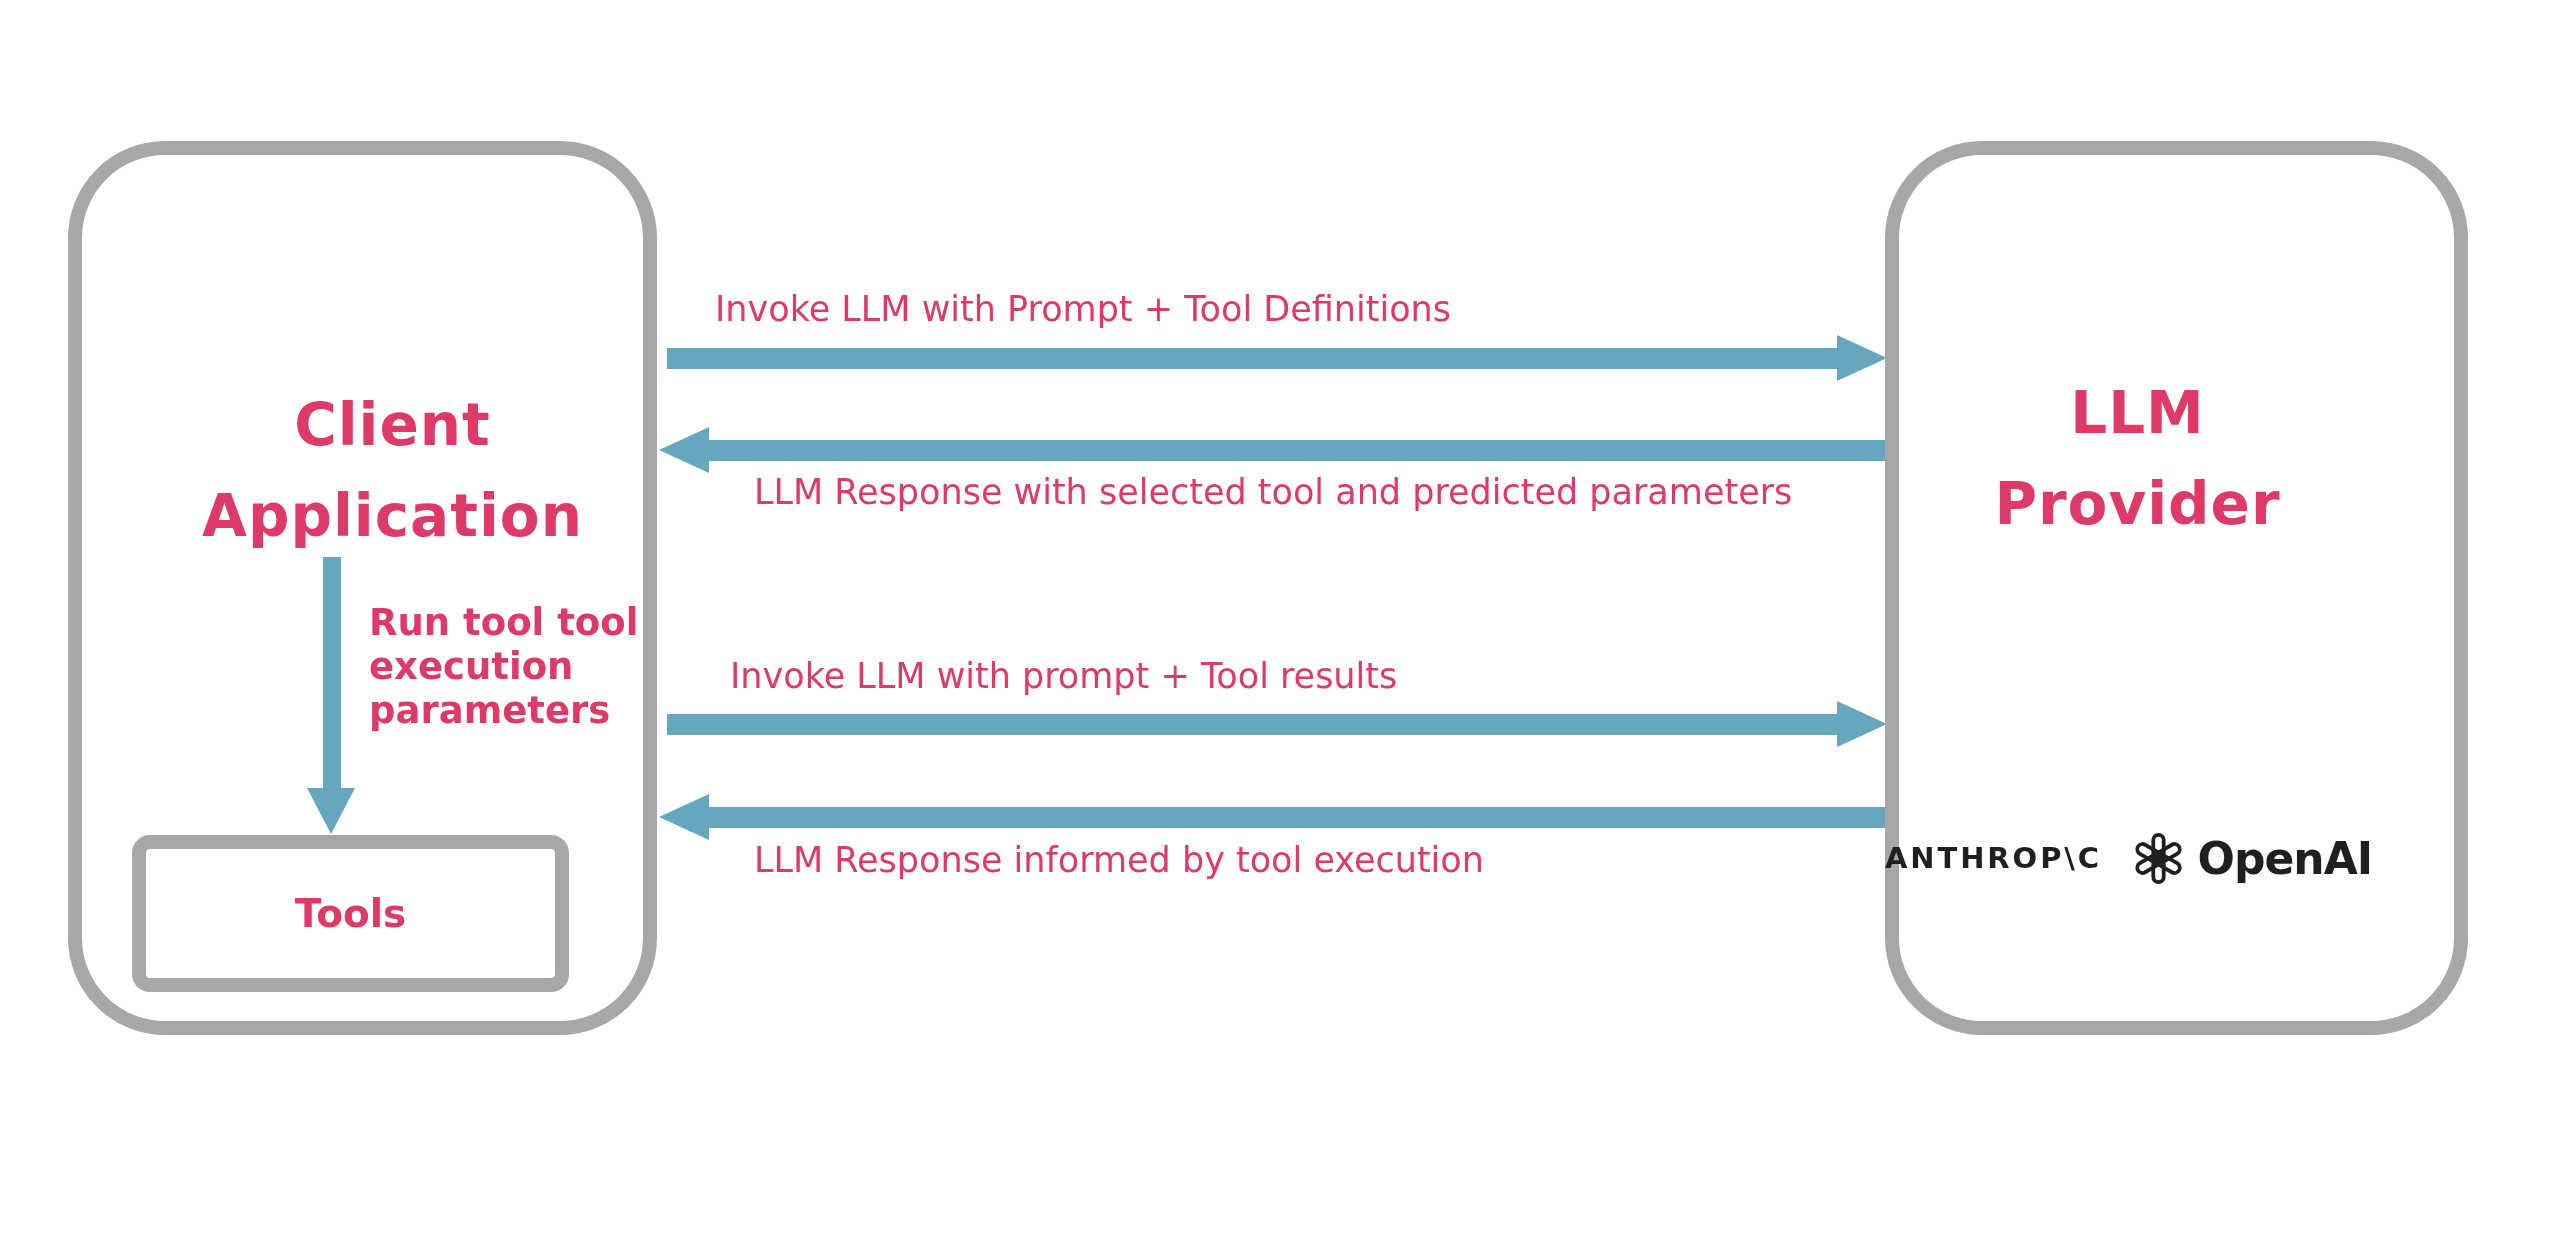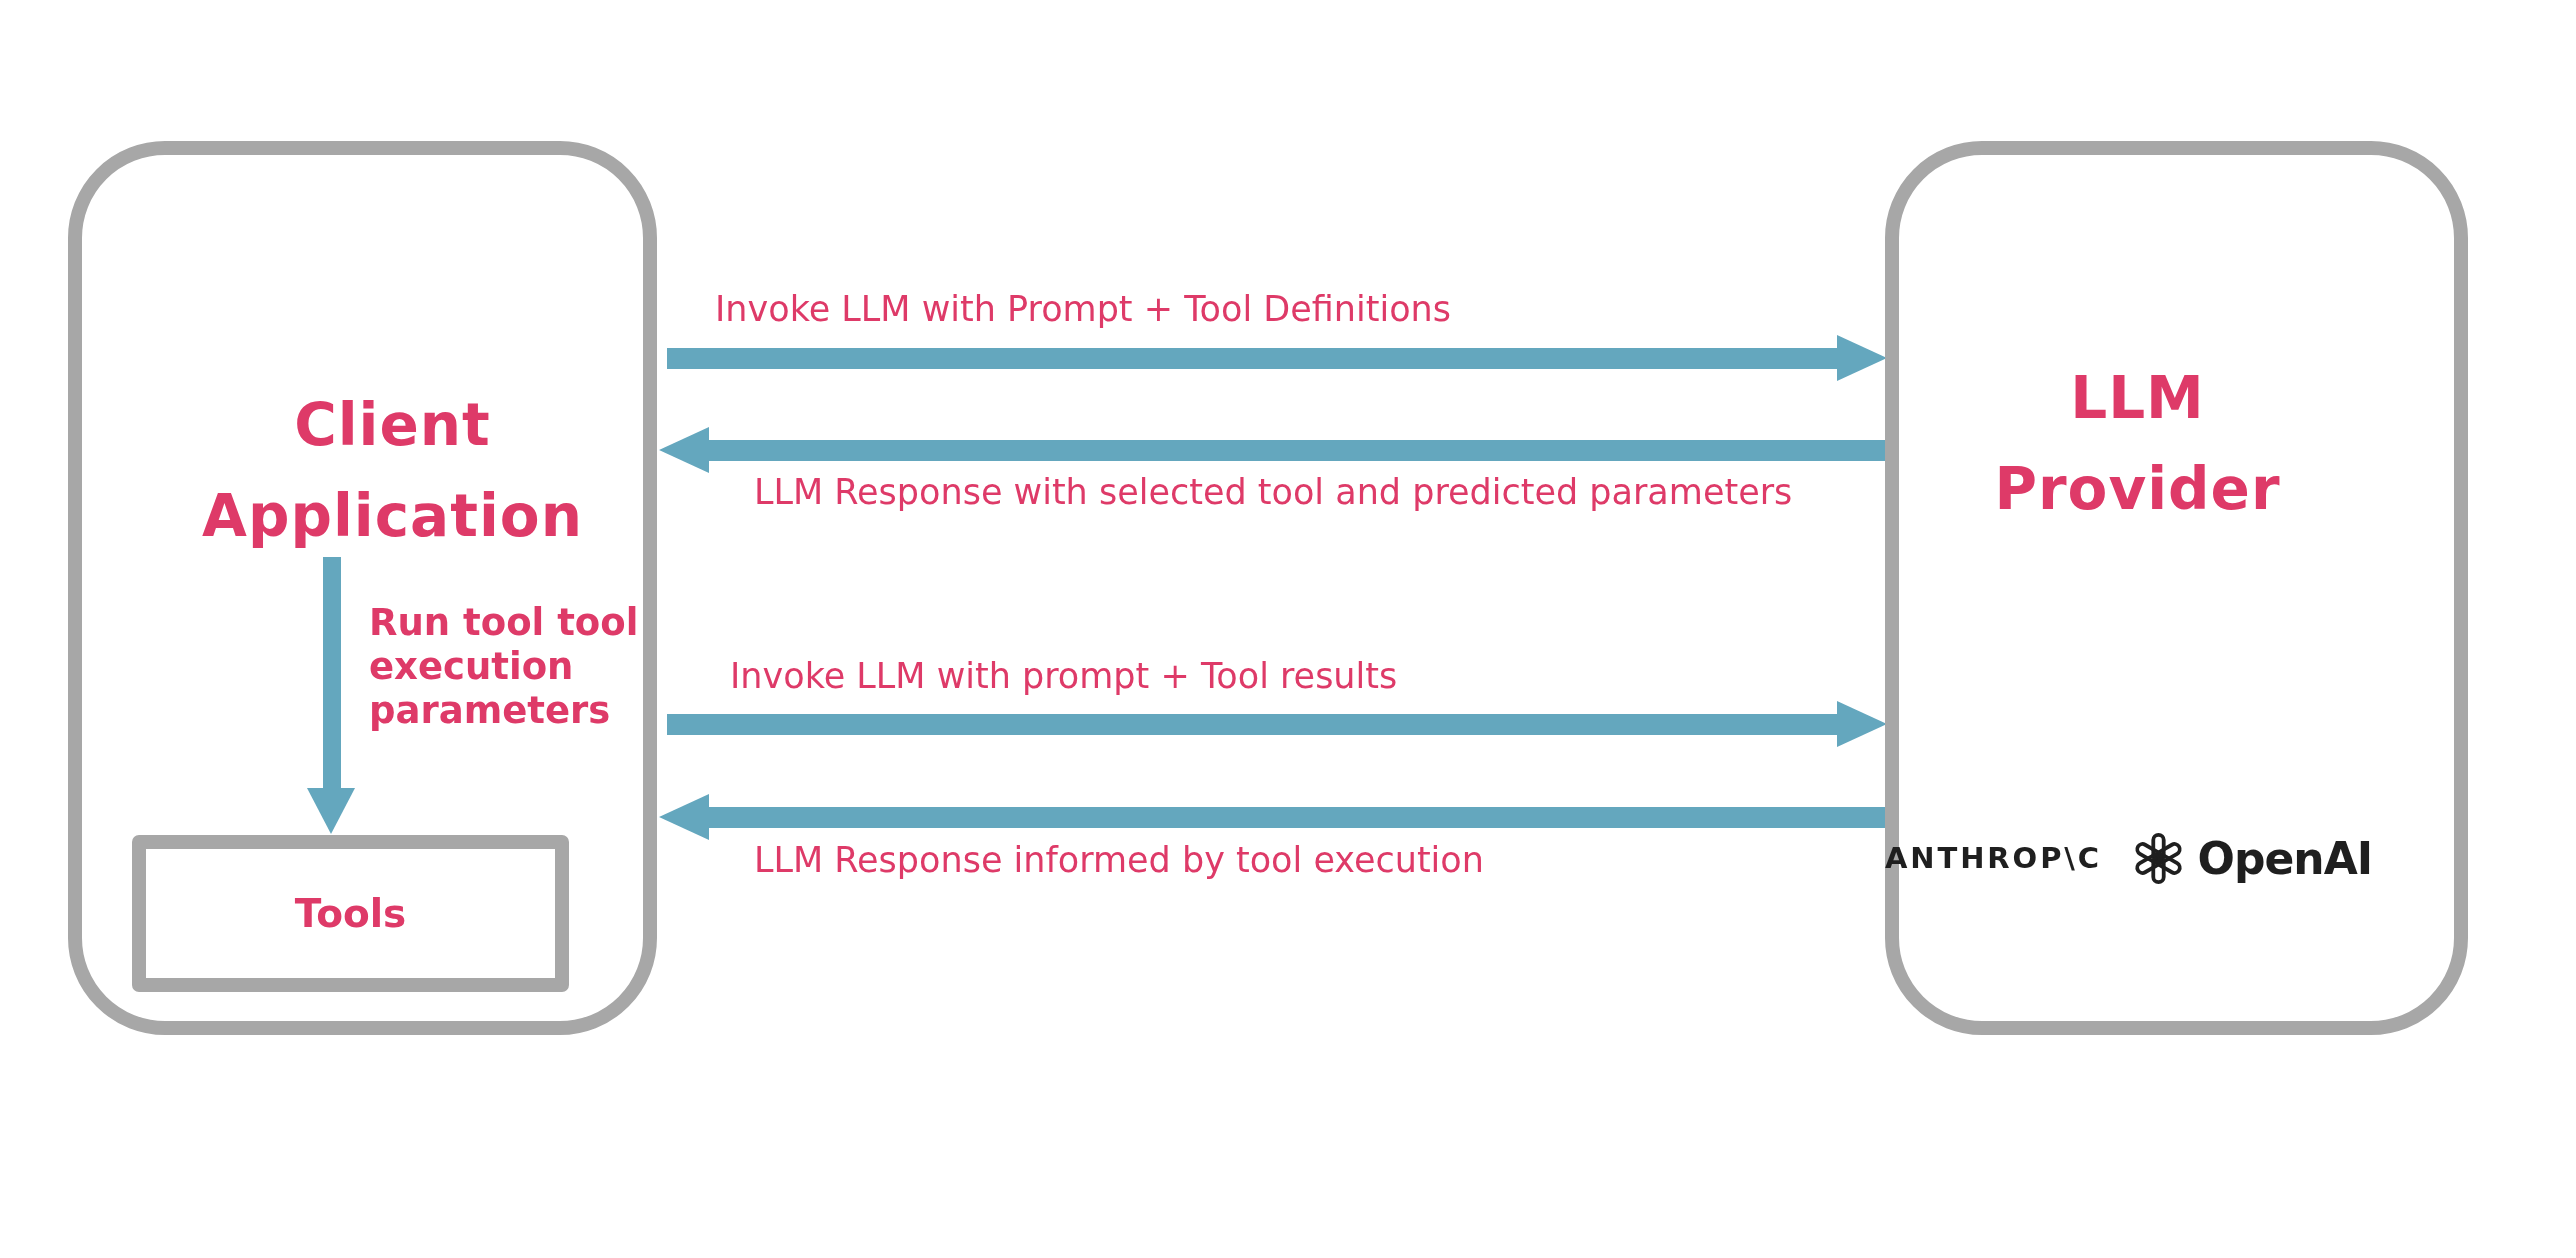--- a/index.html
+++ b/index.html
@@ -23,26 +23,26 @@
     background:var(--background);
   }
   .box-client{left:68px;top:141px;width:589px;height:894px;}
   .box-provider{left:1885px;top:141px;width:583px;height:894px;}
 
   .box-title{
     position:absolute;text-align:center;color:var(--accent);
     font-size:58px;font-weight:800;line-height:91px;letter-spacing:1px;
   }
   .client-title{left:56px;top:380px;width:673px;}
-  .provider-title{left:1885px;top:353px;width:505px;}
+  .provider-title{left:1885px;top:368px;width:505px;}
 
   
   .tools-box{
     position:absolute;left:132px;top:835px;width:437px;height:157px;
-    border:14.5px solid var(--border);border-radius:7px;background:var(--background);
+    border:14.5px solid var(--border);border-radius:18px;background:var(--background);
     display:flex;align-items:center;justify-content:center;
   }
   .tools-label{color:var(--accent);font-size:39px;font-weight:700;}
 
   
   .v-arrow-body{position:absolute;left:323px;top:557px;width:18.4px;height:232px;background:var(--arrow);}
   .v-arrow-head{
     position:absolute;left:307px;top:788px;width:0;height:0;
     border-left:24px solid transparent;border-right:24px solid transparent;
     border-top:46px solid var(--arrow);

